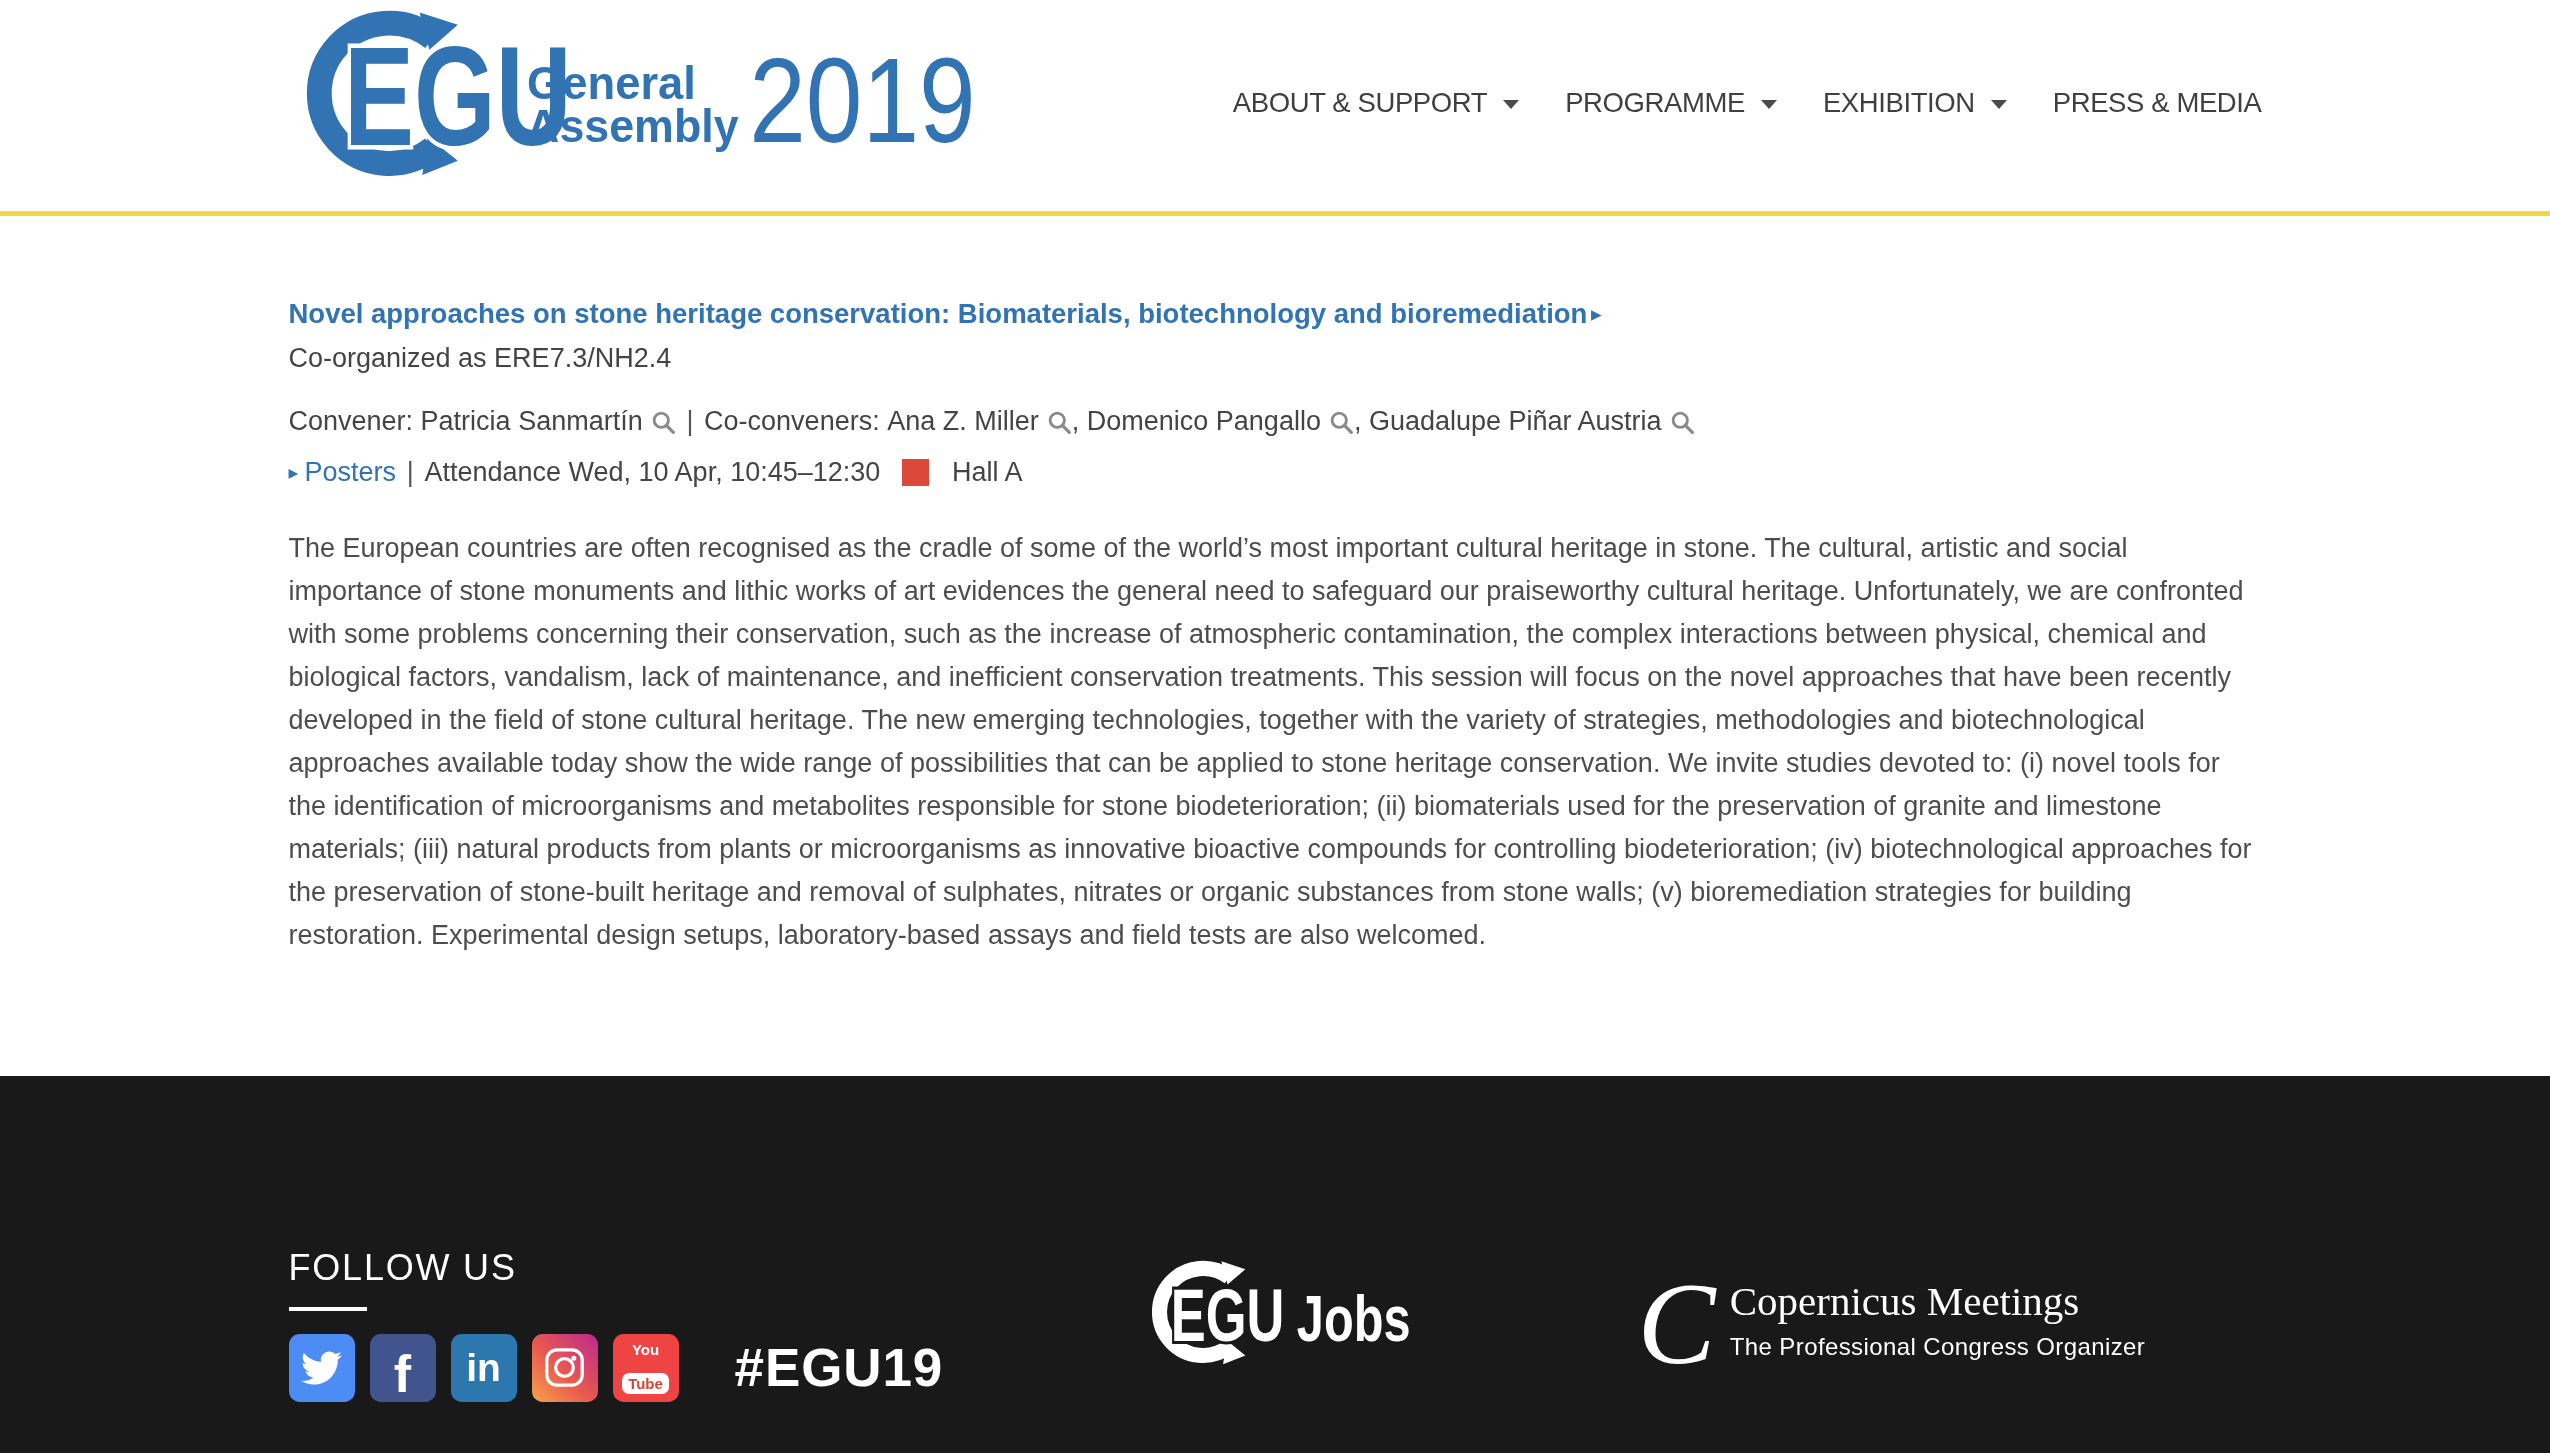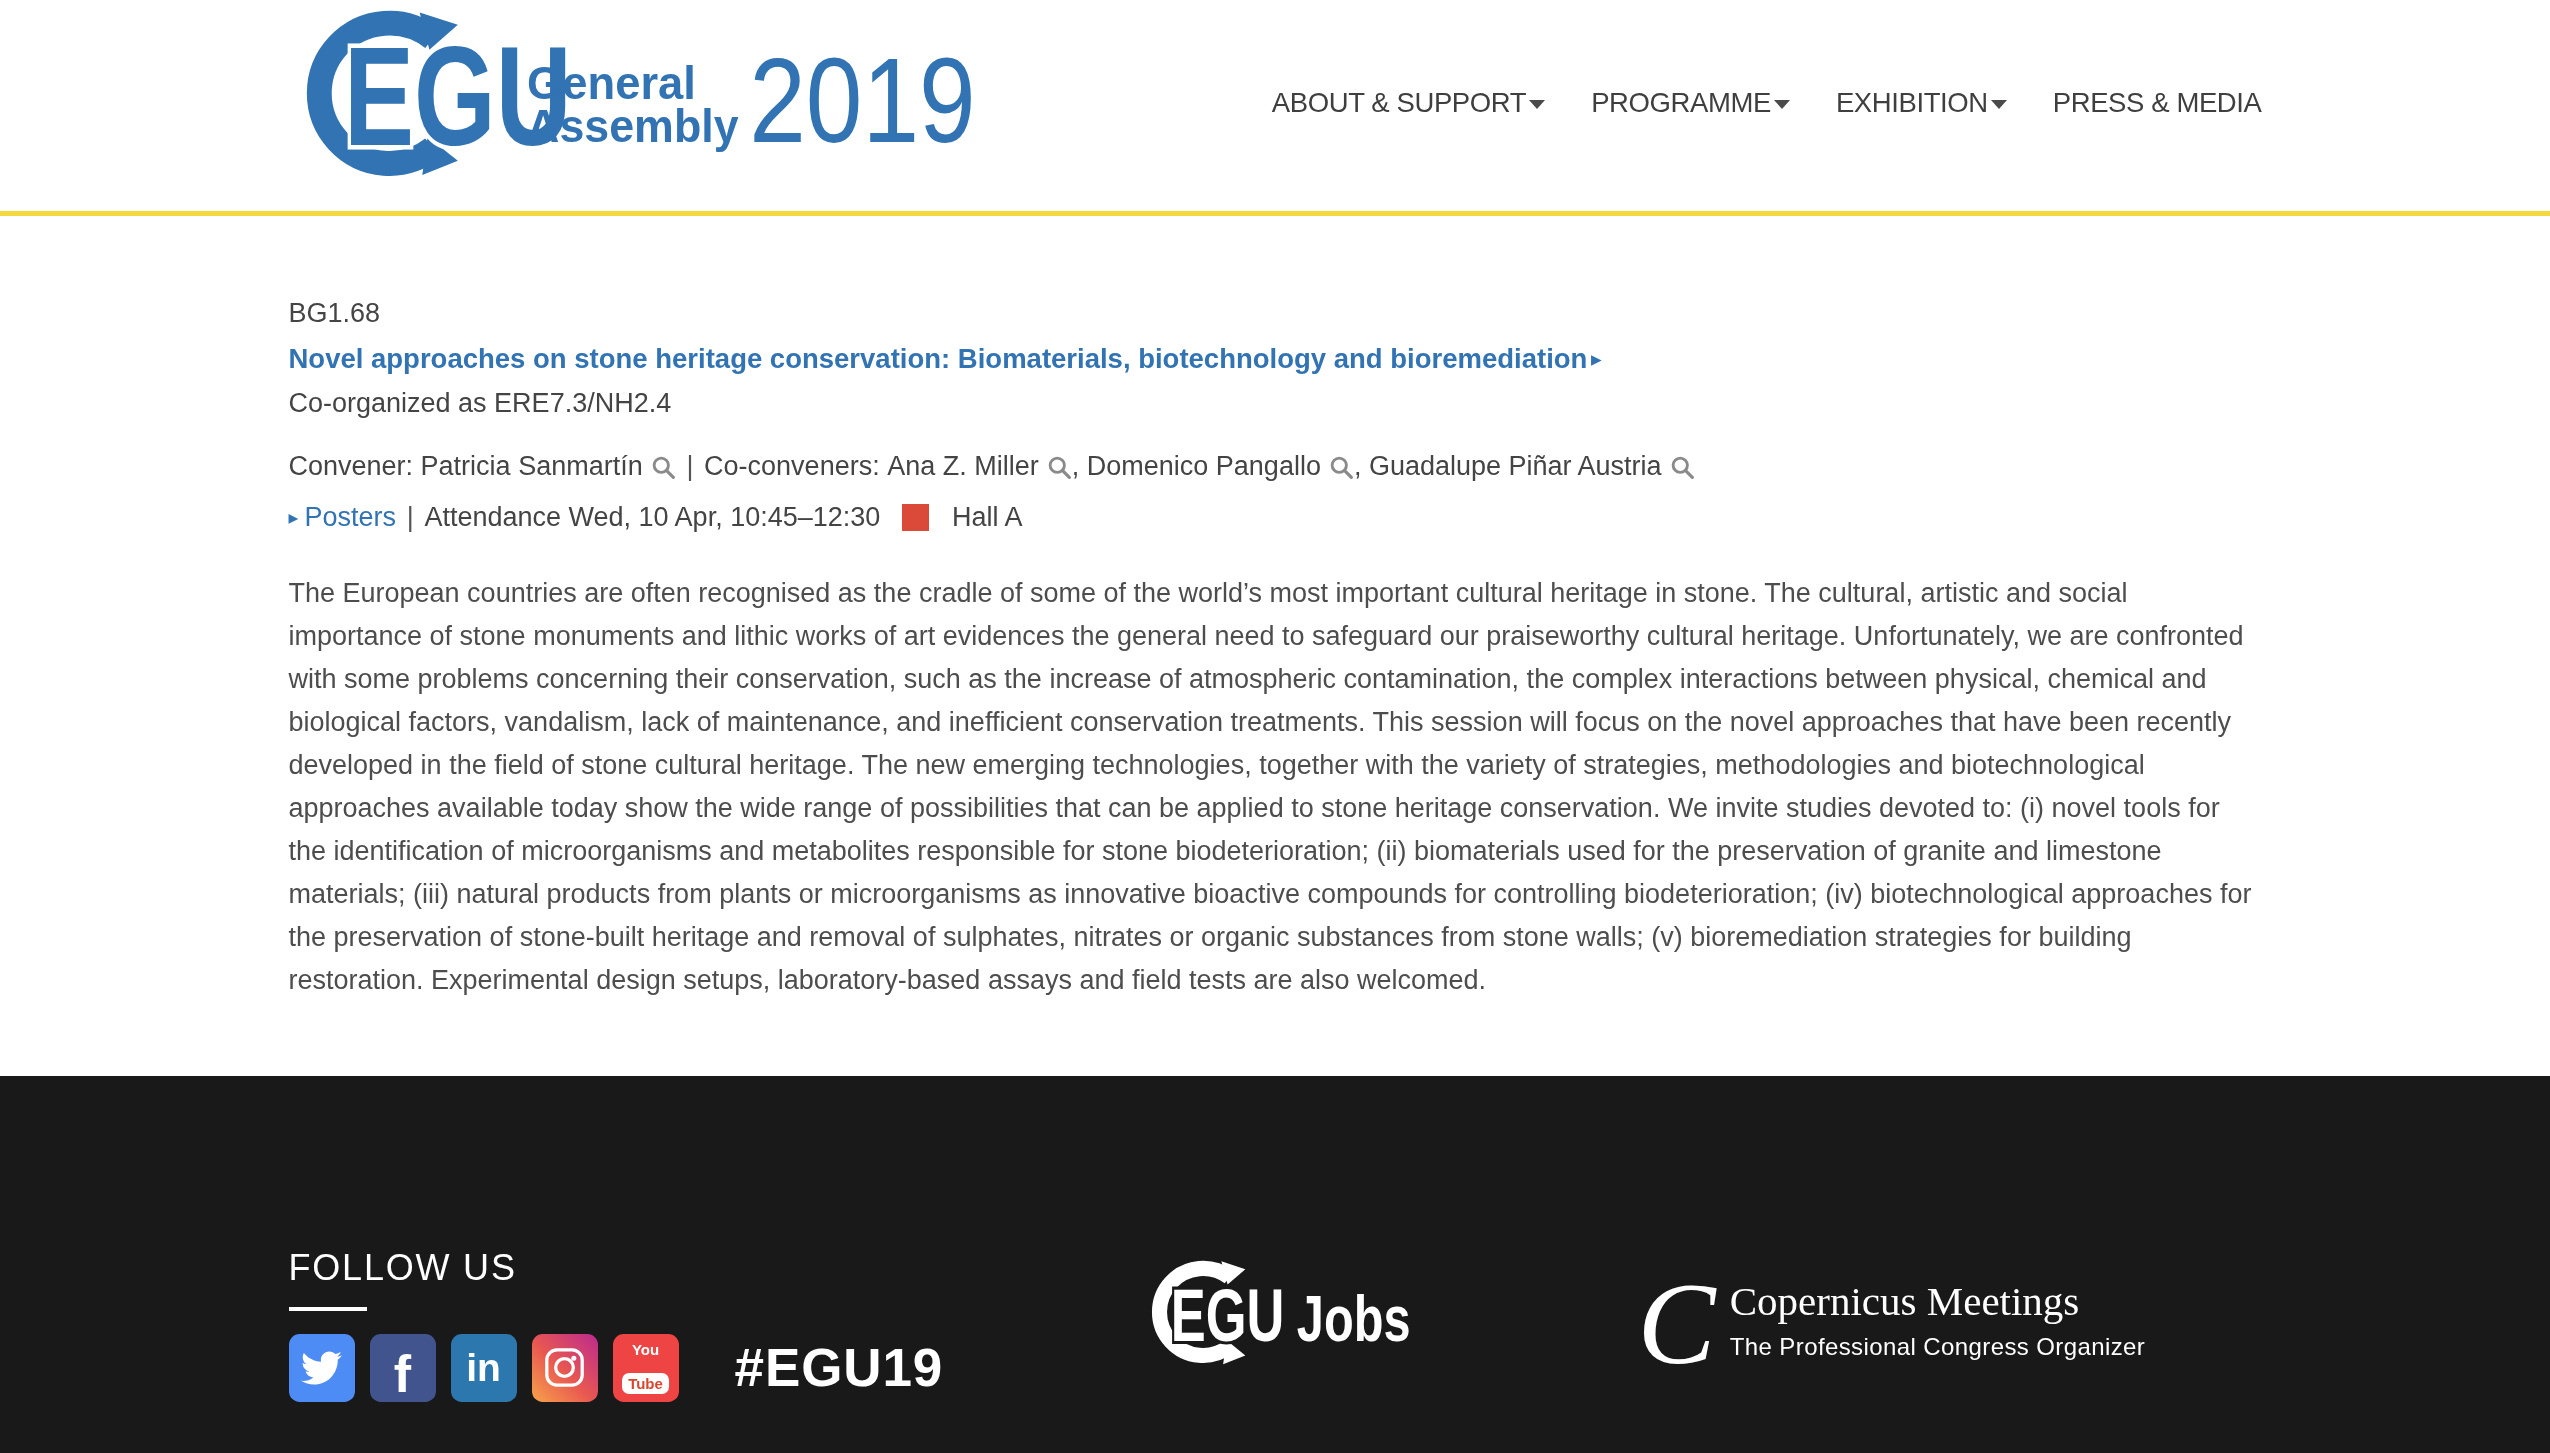--- a/index.html
+++ b/index.html
@@ -10,21 +10,21 @@
     color:#4d4d4d; overflow:hidden; position:relative;
   }
   .inner { width: 1973px; margin: 0 auto; position: relative; }
 
   
   .site-header { height: 216px; background:#fff; border-bottom: 5.3px solid #f3d93f; position:relative; }
   .logo-link { position:absolute; left:0; top:4; display:block; cursor:pointer; }
   .header-right { position:absolute; right:0; top:55px; text-align:right; }
   .venue { font-size:52px; font-weight:bold; color:#3173b3; letter-spacing:-0.9px; white-space:nowrap; }
   .nav { display:flex; justify-content:flex-end; align-items:center; gap:46px; margin-top:32px; }
-  .nav-item { display:flex; align-items:center; gap:3px; font-size:27.5px; color:#3f3f3f; letter-spacing:-0.4px; cursor:pointer; white-space:nowrap; }
+  .nav-item { display:flex; align-items:center; gap:16px; font-size:27.5px; color:#3f3f3f; letter-spacing:-0.4px; cursor:pointer; white-space:nowrap; }
   .caret { width:0; height:0; border-left:8px solid transparent; border-right:8px solid transparent; border-top:9.8px solid #4a4a4a; margin-top:2.7px; }
 
   
   .main { min-height: 860px; background:#fff; }
   .content { padding-top: 82px; padding-bottom: 53px; }
   .session-code { font-size:27px; color:#444; margin-bottom:14.2px; }
   .session-title { font-size:27.5px; font-weight:bold; color:#3173b3; margin-bottom:13.3px; cursor:pointer; width:fit-content; }
   .title-arrow { font-size:21.3px; margin-left:3.6px; vertical-align:1.8px; }
   .coorg { font-size:27px; color:#444; margin-bottom:32px; }
   .conveners { font-size:27px; color:#444; margin-bottom:19.5px; }
@@ -94,21 +94,20 @@
         <div class="nav-item">
           <span>PRESS &amp; MEDIA</span>
         </div>
       </nav>
     </div>
   </div>
 </header>
 
 <main class="main">
   <div class="inner content">
-    <div class="session-code">BG1.68</div>
 
     <div class="session-title"><span>Novel approaches on stone heritage conservation: Biomaterials, biotechnology and bioremediation</span><span class="title-arrow">▸</span></div>
 
     <div class="coorg">Co-organized as ERE7.3/NH2.4</div>
 
     <div class="conveners"><span>Convener:</span>&nbsp;<span>Patricia Sanmartín</span><svg class="mag" width="25" height="25" viewBox="0 0 28 28">
           <circle cx="11.5" cy="11.5" r="8" fill="none" stroke="#8a8a8a" stroke-width="3.2"></circle>
           <line x1="17.5" y1="17.5" x2="25" y2="25" stroke="#8a8a8a" stroke-width="3.6" stroke-linecap="round"></line>
         </svg><span class="sep-pipe">|</span><span>Co-conveners:</span>&nbsp;<span>Ana Z. Miller</span><svg class="mag" width="25" height="25" viewBox="0 0 28 28">
           <circle cx="11.5" cy="11.5" r="8" fill="none" stroke="#8a8a8a" stroke-width="3.2"></circle>

